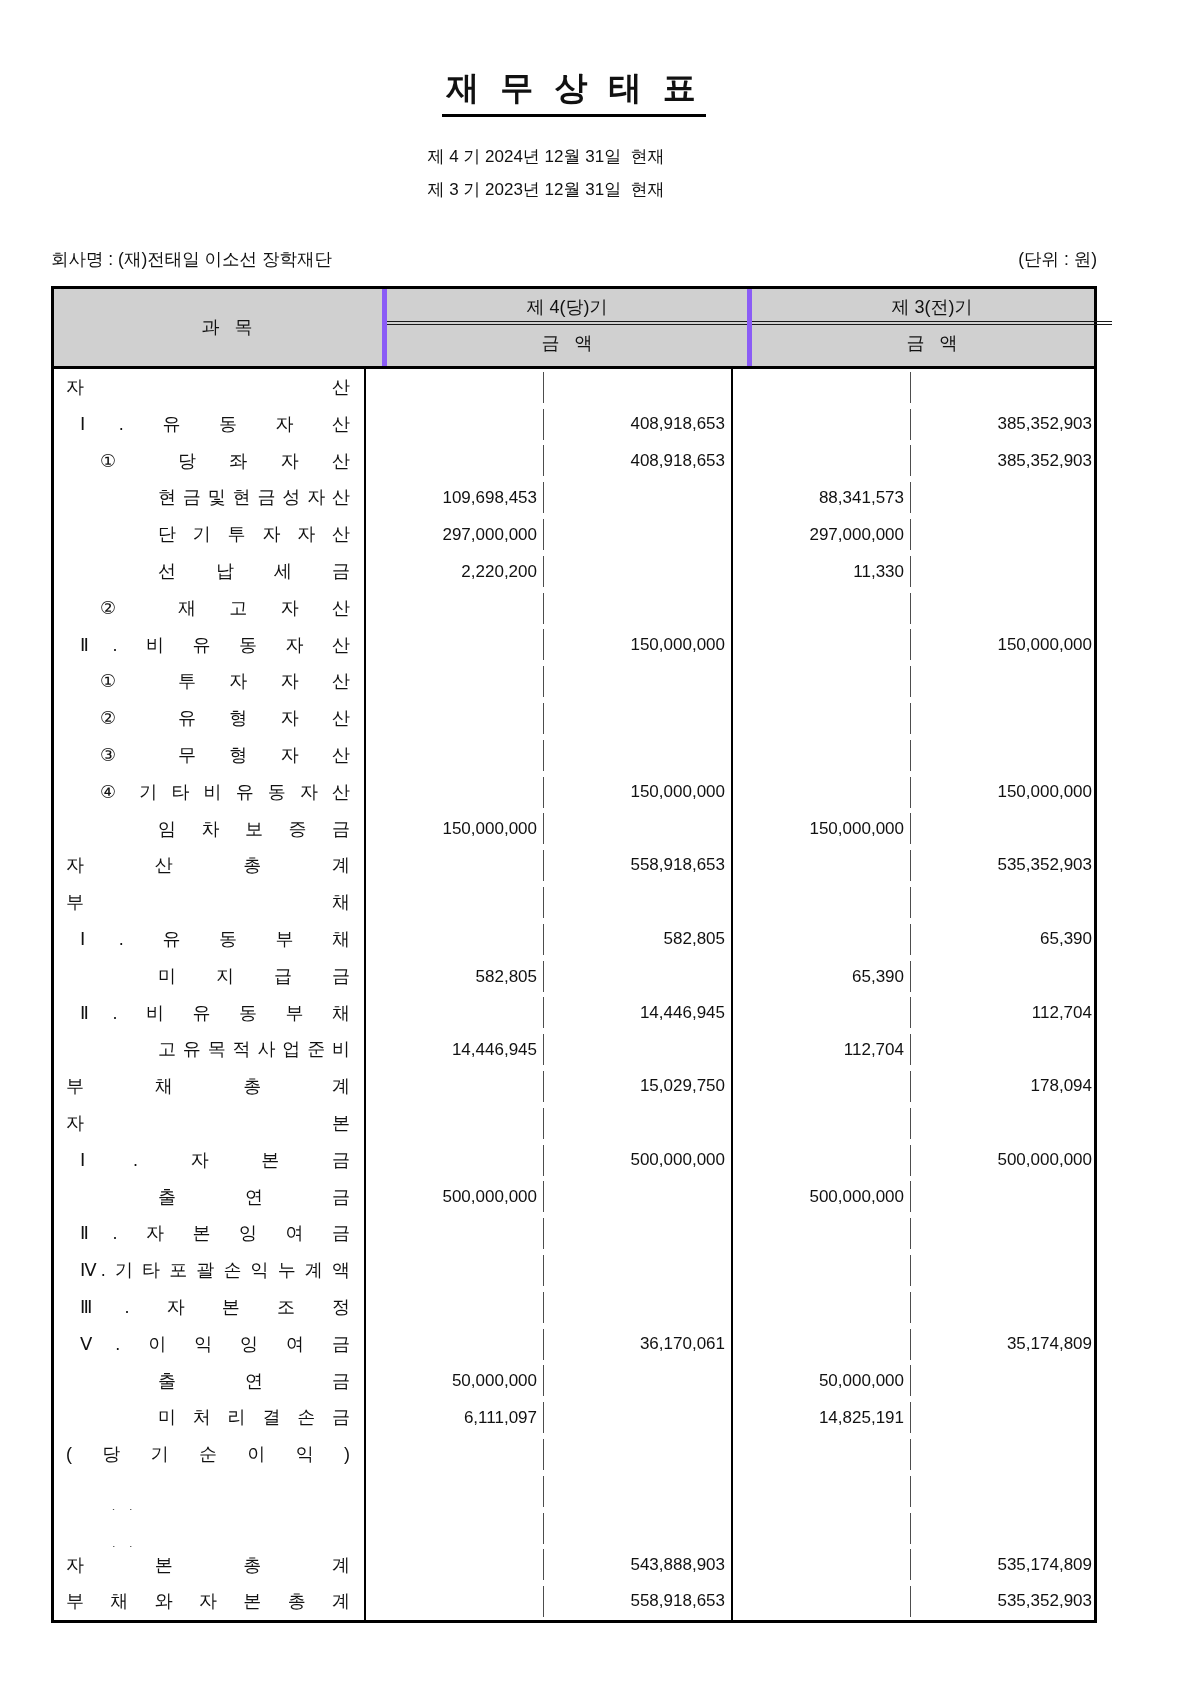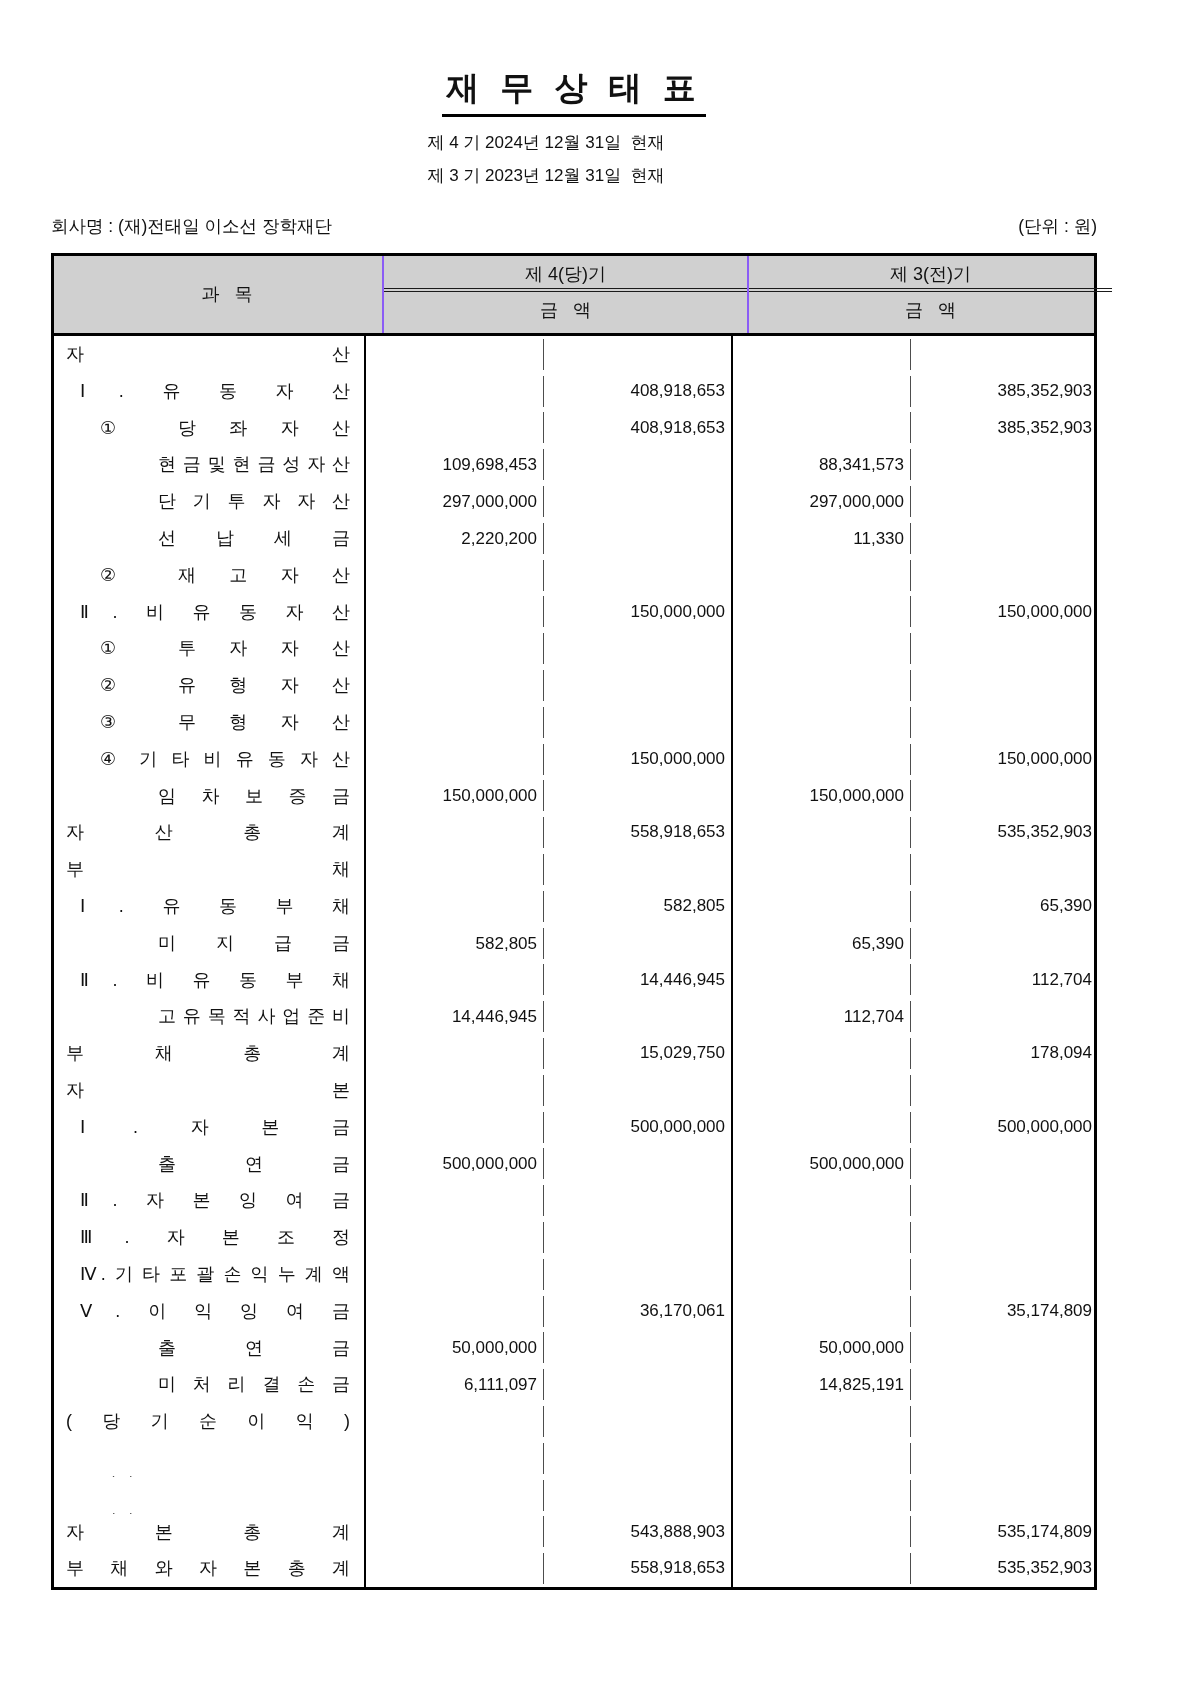--- a/index.html
+++ b/index.html
@@ -23,26 +23,26 @@
     padding: 0 4px 3px 4px;
     white-space: pre;
   }
   .subtitle {
     text-align: center;
     font-size: 17px;
     line-height: 33px;
     white-space: pre;
     transform: translateX(-28px);
   }
-  .subtitle-block { margin-top: 9px; }
+  .subtitle-block { margin-top: 23px; }
 
   
   .meta-line {
     width: 1046px;
-    margin: 22px auto 0 auto;
+    margin: 41px auto 0 auto;
     display: flex;
     justify-content: space-between;
     align-items: flex-end;
     font-size: 17.5px;
   }
 
   
   .fs-table {
     width: 1046px;
     margin: 15px auto 0 auto;
@@ -52,21 +52,21 @@
 
   .thead { display: flex; background: #d0d0d0; border-bottom: 3px solid #000; }
   .th-subject {
     flex: 0 0 310px;
     text-align: center;
     line-height: 77px;
     font-size: 18px;
     white-space: pre;
     margin-left: 18px;
   }
-  .th-period { flex: 0 0 365px; border-left: 2px solid #8b5cf6; }
+  .th-period { flex: 0 0 365px; border-left: 5px solid #8b5cf6; }
   .th-pname {
     height: 36px; line-height: 36px;
     text-align: center; font-size: 18px; white-space: pre;
     border-bottom: 4px double #1a1a1a;
   }
   .th-amount {
     height: 37px; line-height: 37px;
     text-align: center; font-size: 18px; white-space: pre;
   }
 
@@ -397,32 +397,32 @@
           <div class="pgroup">
             <div class="cell-amt amt-detail"></div>
             <div class="cell-amt amt-total"></div>
           </div>
           <div class="pgroup">
             <div class="cell-amt amt-detail"></div>
             <div class="cell-amt amt-total"></div>
           </div>
         </div>
         <div class="trow">
+          <div class="cell-subject ind1">Ⅳ. 기 타 포 괄 손 익 누 계 액</div>
+          <div class="pgroup">
+            <div class="cell-amt amt-detail"></div>
+            <div class="cell-amt amt-total"></div>
+          </div>
+          <div class="pgroup">
+            <div class="cell-amt amt-detail"></div>
+            <div class="cell-amt amt-total"></div>
+          </div>
+        </div>
+        <div class="trow">
           <div class="cell-subject ind1">Ⅲ. 자 본 조 정</div>
-          <div class="pgroup">
-            <div class="cell-amt amt-detail"></div>
-            <div class="cell-amt amt-total"></div>
-          </div>
-          <div class="pgroup">
-            <div class="cell-amt amt-detail"></div>
-            <div class="cell-amt amt-total"></div>
-          </div>
-        </div>
-        <div class="trow">
-          <div class="cell-subject ind1">Ⅳ. 기 타 포 괄 손 익 누 계 액</div>
           <div class="pgroup">
             <div class="cell-amt amt-detail"></div>
             <div class="cell-amt amt-total"></div>
           </div>
           <div class="pgroup">
             <div class="cell-amt amt-detail"></div>
             <div class="cell-amt amt-total"></div>
           </div>
         </div>
         <div class="trow">

